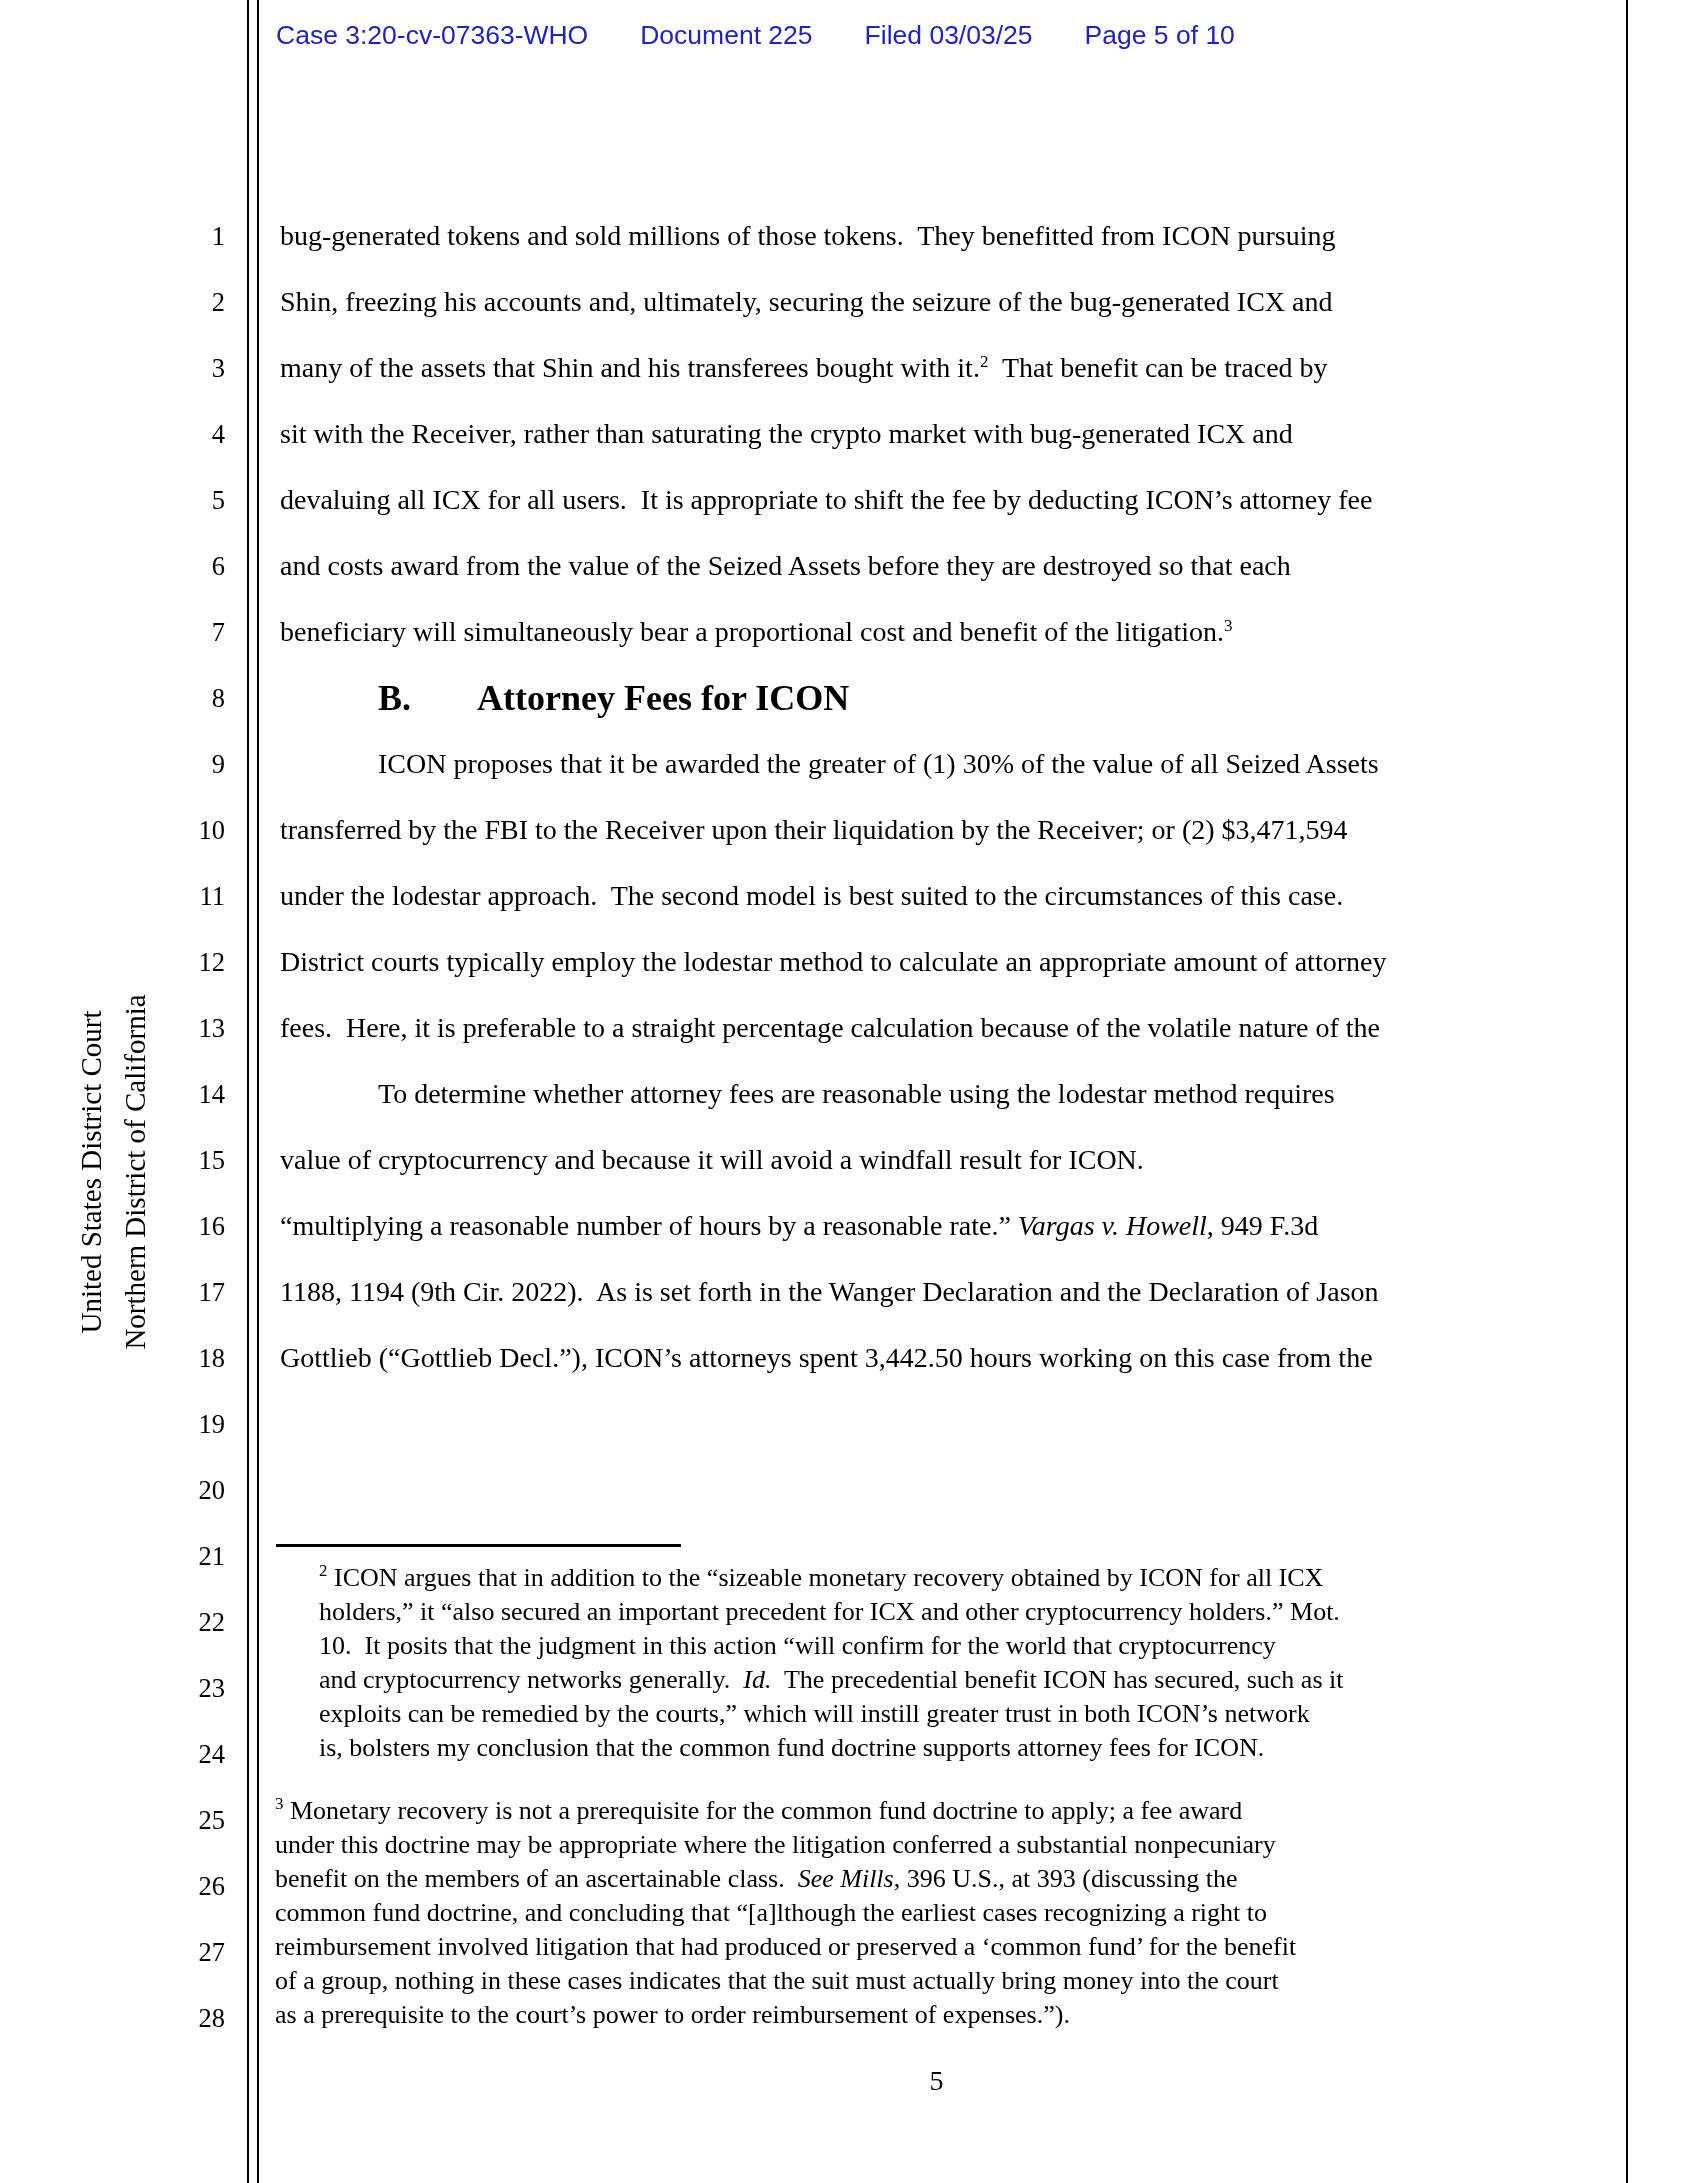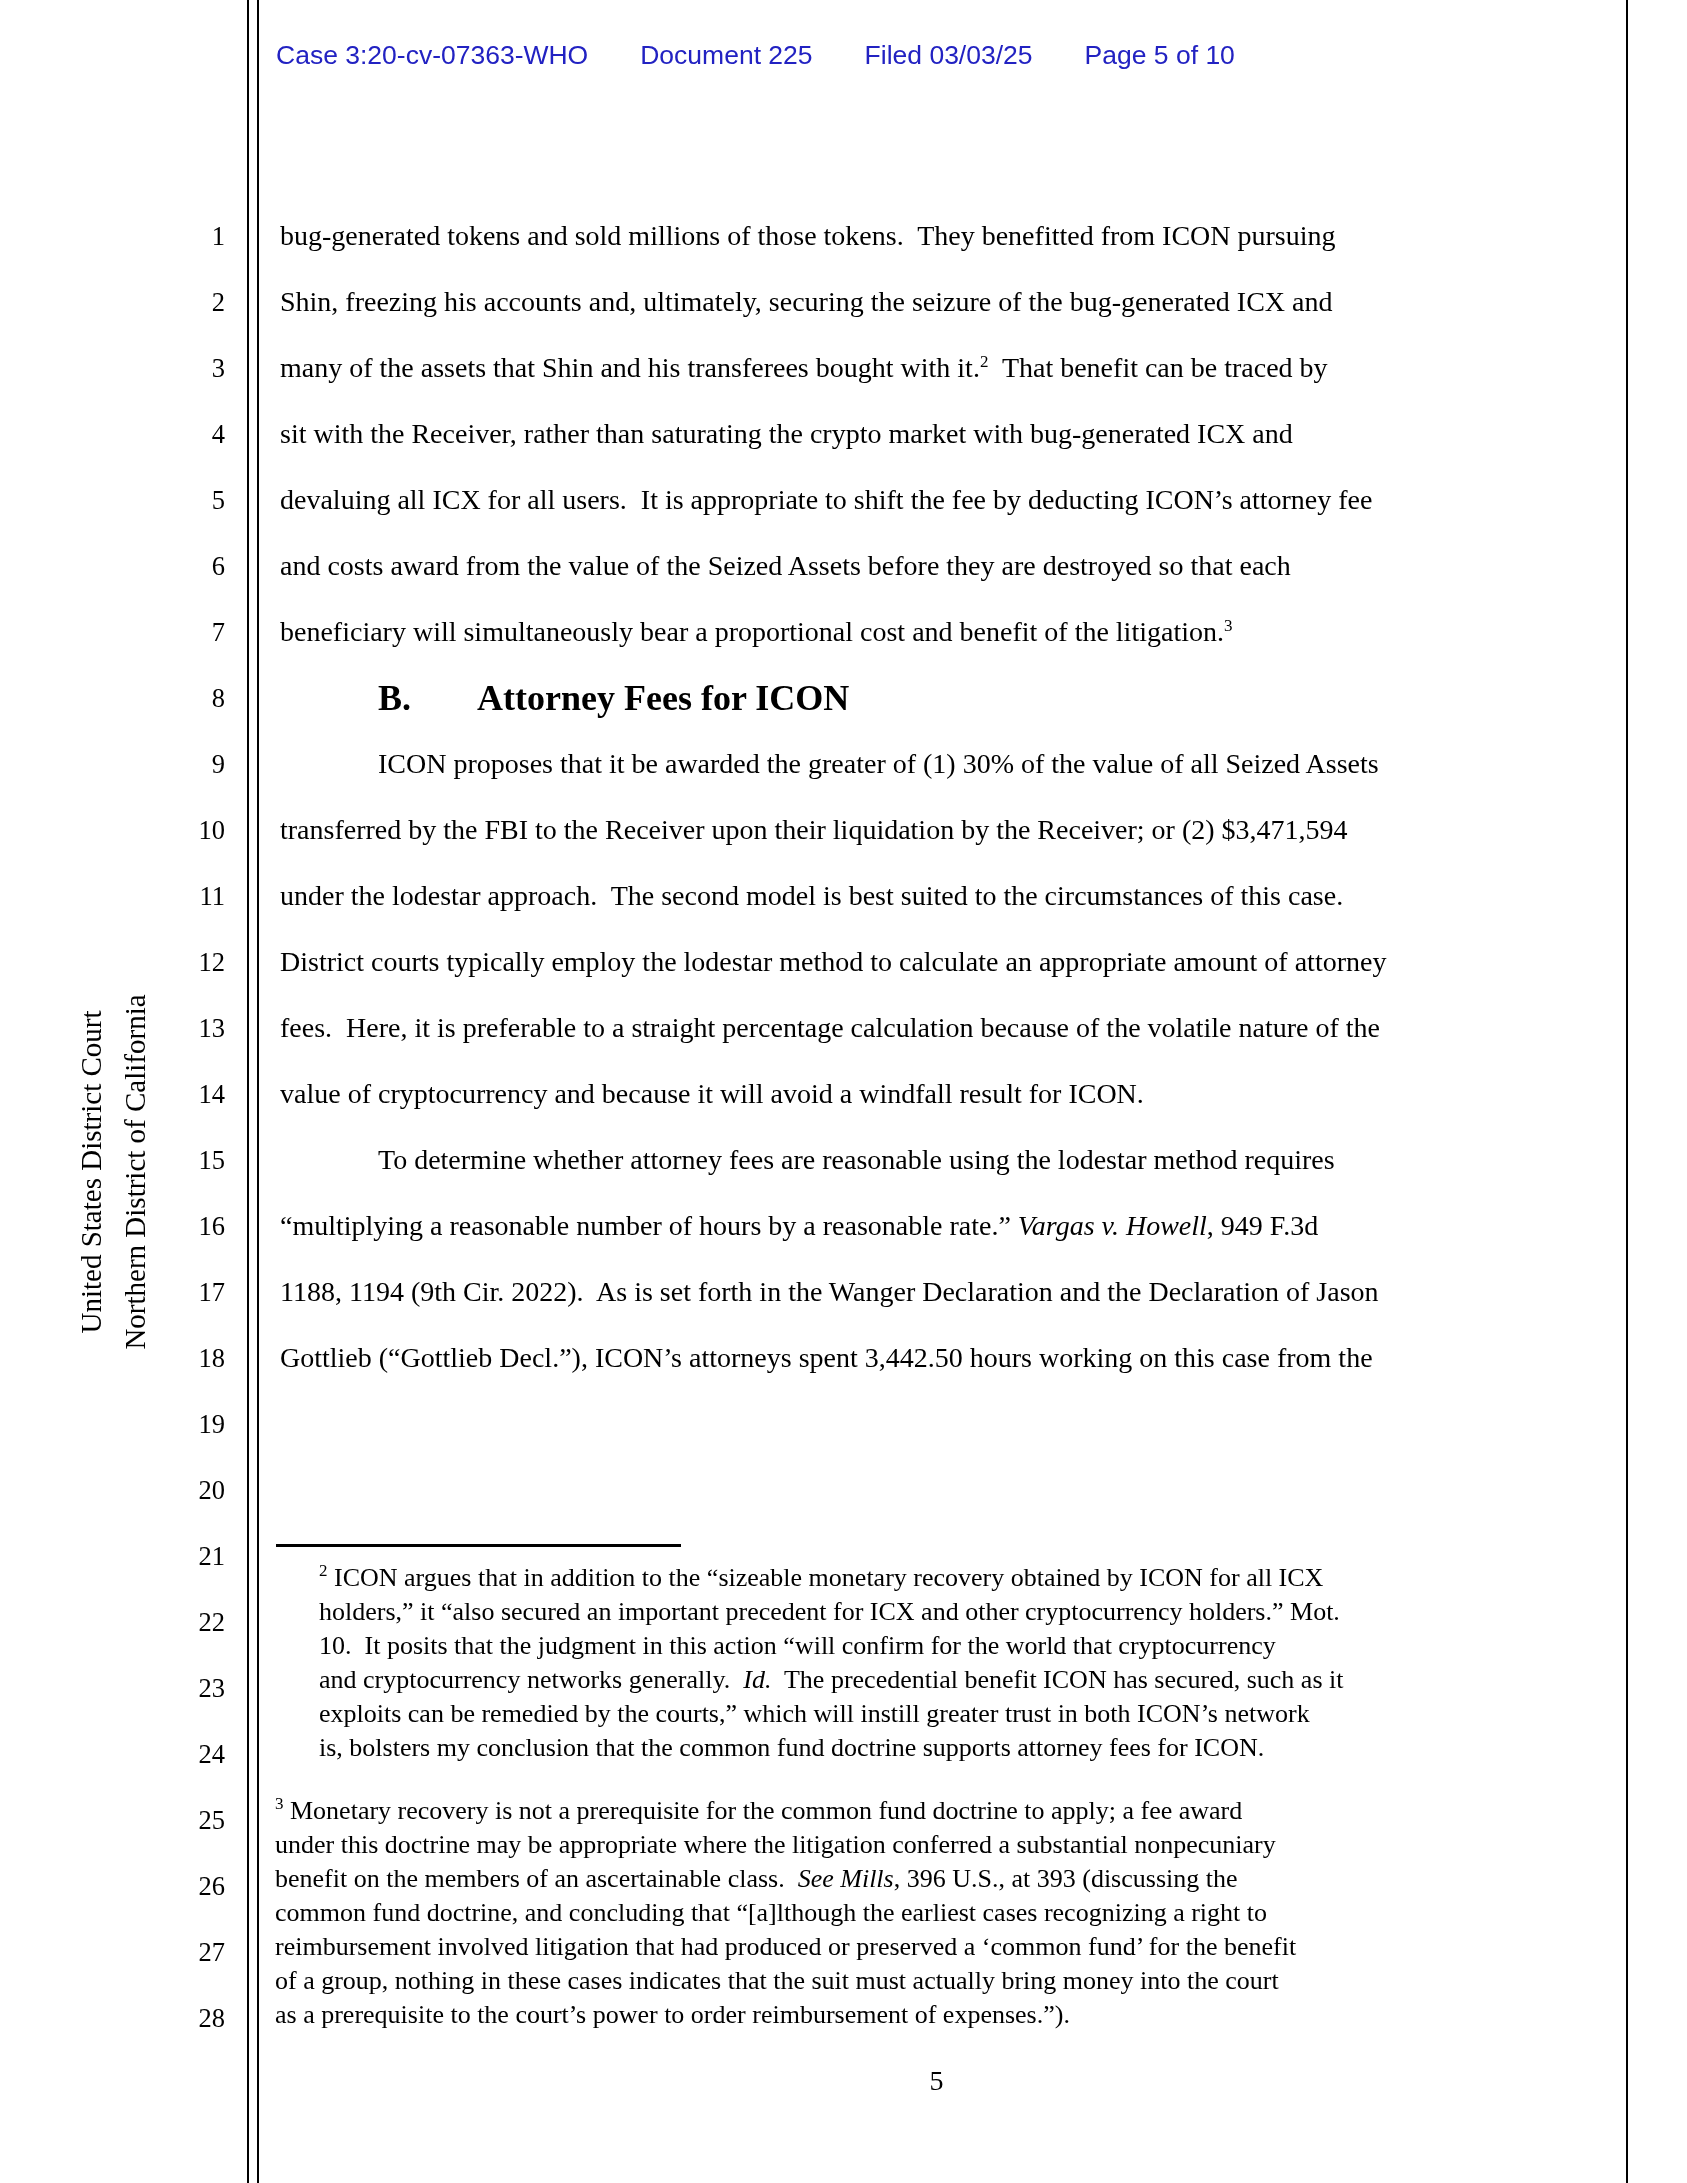--- a/index.html
+++ b/index.html
@@ -50,21 +50,21 @@
 </style>
 </head>
 <body>
 
 <div class="page">
 
   <div class="rule" id="rule-left-outer"></div>
   <div class="rule" id="rule-left-inner"></div>
   <div class="rule" id="rule-right"></div>
 
-  <div class="header" style="color: rgb(34, 34, 194); margin-top: 20px;">
+  <div class="header" style="color: rgb(34, 34, 194);">
     <span>Case 3:20-cv-07363-WHO</span>
     <span>Document 225</span>
     <span>Filed 03/03/25</span>
     <span>Page 5 of 10</span>
   </div>
 
   <div class="sidebar">
     <div>United States District Court</div>
     <div>Northern District of California</div>
   </div>
@@ -107,22 +107,22 @@
       <div class="tline"><span>sit with the Receiver, rather than saturating the crypto market with bug-generated ICX and</span></div>
       <div class="tline"><span>devaluing all ICX for all users.  It is appropriate to shift the fee by deducting ICON’s attorney fee</span></div>
       <div class="tline"><span>and costs award from the value of the Seized Assets before they are destroyed so that each</span></div>
       <div class="tline"><span>beneficiary will simultaneously bear a proportional cost and benefit of the litigation.</span><span class="sup">3</span></div>
       <div class="tline indent heading"><span class="b">B.</span><span class="b" style="margin-left: 66px;">Attorney Fees for ICON</span></div>
       <div class="tline indent"><span>ICON proposes that it be awarded the greater of (1) 30% of the value of all Seized Assets</span></div>
       <div class="tline"><span>transferred by the FBI to the Receiver upon their liquidation by the Receiver; or (2) $3,471,594</span></div>
       <div class="tline"><span>under the lodestar approach.  The second model is best suited to the circumstances of this case.</span></div>
       <div class="tline"><span>District courts typically employ the lodestar method to calculate an appropriate amount of attorney</span></div>
       <div class="tline"><span>fees.  Here, it is preferable to a straight percentage calculation because of the volatile nature of the</span></div>
+      <div class="tline indent"><span>To determine whether attorney fees are reasonable using the lodestar method requires</span></div>
       <div class="tline"><span>value of cryptocurrency and because it will avoid a windfall result for ICON.</span></div>
-      <div class="tline indent"><span>To determine whether attorney fees are reasonable using the lodestar method requires</span></div>
       <div class="tline"><span>“multiplying a reasonable number of hours by a reasonable rate.” </span><span class="i">Vargas v. Howell</span><span>, 949 F.3d</span></div>
       <div class="tline"><span>1188, 1194 (9th Cir. 2022).  As is set forth in the Wanger Declaration and the Declaration of Jason</span></div>
       <div class="tline"><span>Gottlieb (“Gottlieb Decl.”), ICON’s attorneys spent 3,442.50 hours working on this case from the</span></div>
     </div>
 
   <div class="fn-sep"></div>
   <div class="footnote" id="footnote-2">
       <div class="fnline"><span class="sup">2</span><span> ICON argues that in addition to the “sizeable monetary recovery obtained by ICON for all ICX</span></div>
       <div class="fnline"><span>holders,” it “also secured an important precedent for ICX and other cryptocurrency holders.” Mot.</span></div>
       <div class="fnline"><span>10.  It posits that the judgment in this action “will confirm for the world that cryptocurrency</span></div>

